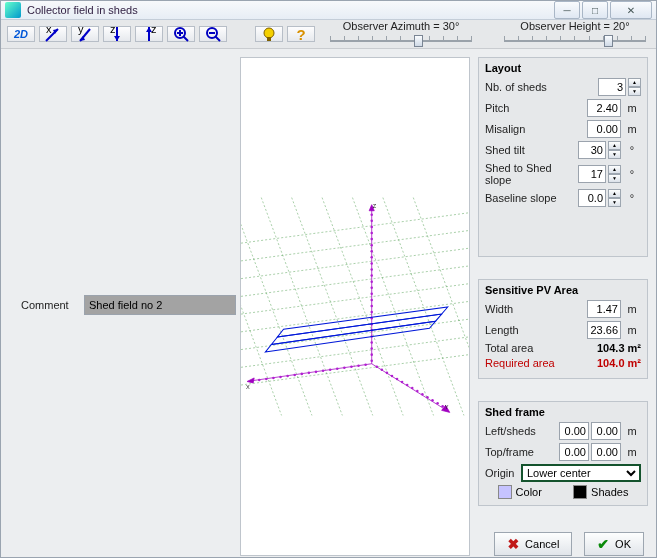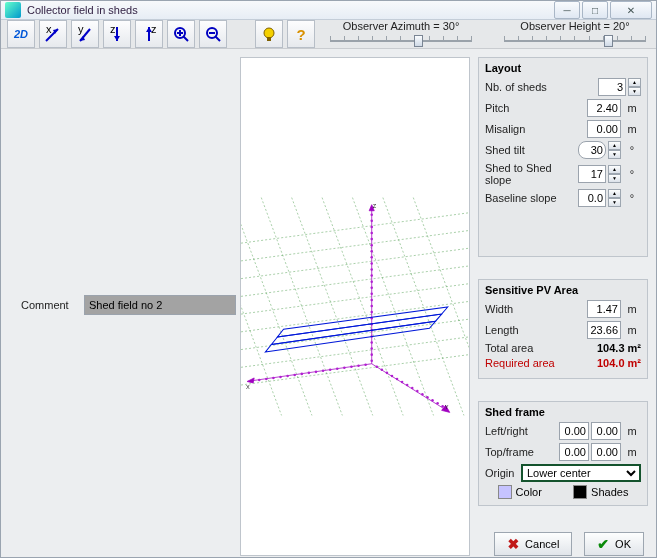--- a/index.html
+++ b/index.html
@@ -4,21 +4,21 @@
 <style>
 * { box-sizing: border-box; margin: 0; padding: 0; font-family: "Segoe UI", Tahoma, sans-serif; font-size: 11px; }
 body { background: #ecf0f4; width: 657px; height: 558px; overflow: hidden; }
 .window { width: 657px; height: 558px; background: #eceef0; border: 1px solid #9aa4b0; display: flex; flex-direction: column; }
 .titlebar { height: 28px; background: linear-gradient(#f7f9fb,#e7edf5); display: flex; align-items: center; padding: 0 4px; border-bottom: 1px solid #c4cdd8; }
 .title-icon { width: 16px; height: 16px; margin-right: 6px; background: linear-gradient(135deg,#6fc,#09c); border-radius: 2px; }
 .title-text { flex: 1; color: #324; }
 .win-btn { width: 26px; height: 18px; margin-left: 2px; background: linear-gradient(#f9fbfd,#dfe7f2); border: 1px solid #a9b6c6; border-radius: 2px; display: flex; align-items: center; justify-content: center; color: #455; font-size: 10px; cursor: default; }
 .win-btn.close { width: 42px; }
 .toolbar { height: 40px; background: #e6e8ea; border-bottom: 1px solid #c9ccd0; display: flex; align-items: center; padding: 0 6px; gap: 4px; }
-.tbtn { width: 28px; height: 28px; background: linear-gradient(#fdfdfe,#e6e9ed); border: 1px solid #b7bec7; display: flex; align-items: center; justify-content: center; cursor: pointer; }
+.tbtn { width: 28px; height: 16px; background: linear-gradient(#fdfdfe,#e6e9ed); border: 1px solid #b7bec7; display: flex; align-items: center; justify-content: center; cursor: pointer; }
 .tbtn svg { width: 18px; height: 18px; }
 .tspace { width: 20px; }
 .slider-block { display: flex; flex-direction: column; align-items: center; }
 .slider-block .lbl { font-size: 11px; margin-bottom: 2px; color: #222; }
 .hslider { width: 150px; height: 14px; position: relative; background: #e6e8ea; }
 .hslider .track { position: absolute; top: 6px; left: 4px; right: 4px; height: 2px; background: #9aa2aa; }
 .hslider .ticks { position: absolute; top: 2px; left: 4px; right: 4px; height: 10px; display: flex; justify-content: space-between; }
 .hslider .ticks span { width: 1px; height: 6px; background: #9aa2aa; }
 .hslider .thumb { position: absolute; top: 1px; width: 9px; height: 12px; background: linear-gradient(#fafcff,#cfd9e6); border: 1px solid #7a8594; }
 .body { flex: 1; display: flex; flex-direction: row; padding: 4px 8px 8px 20px; gap: 4px; }
@@ -294,21 +294,21 @@
               <input class="num" value="2.40" style="">
               <span class="unit">m</span>
             </div>
           <div class="row">
               <span class="lbl">Misalign</span>
               <input class="num" value="0.00" style="">
               <span class="unit">m</span>
             </div>
           <div class="row">
               <span class="lbl">Shed tilt</span>
-              <input class="num" style="width: 28px; border-radius: 8px;" value="30">
+              <input class="num" style="width: 28px;" value="30">
               <div class="spin">
                 <div>▲</div>
                 <div>▼</div>
               </div>
               <span class="unit">°</span>
             </div>
           <div class="row">
               <span class="lbl">Shed to Shed slope</span>
               <input class="num" style="width: 28px;" value="17">
               <div class="spin">
@@ -347,21 +347,21 @@
             </div>
           <div class="row">
               <span class="lbl red">Required area</span>
               <span class="val red">104.0 m²</span>
             </div>
         </div>
 
         <div class="group">
           <div class="gtitle">Shed frame</div>
           <div class="row fourinputs">
-              <span class="lbl">Left/right</span>
+              <span class="lbl">Left/sheds</span>
               <input class="num" value="0.00" style="">
               <input class="num" value="0.00" style="">
               <span class="unit">m</span>
             </div>
           <div class="row fourinputs">
               <span class="lbl">Top/frame</span>
               <input class="num" value="0.00" style="">
               <input class="num" value="0.00" style="">
               <span class="unit">m</span>
             </div>

